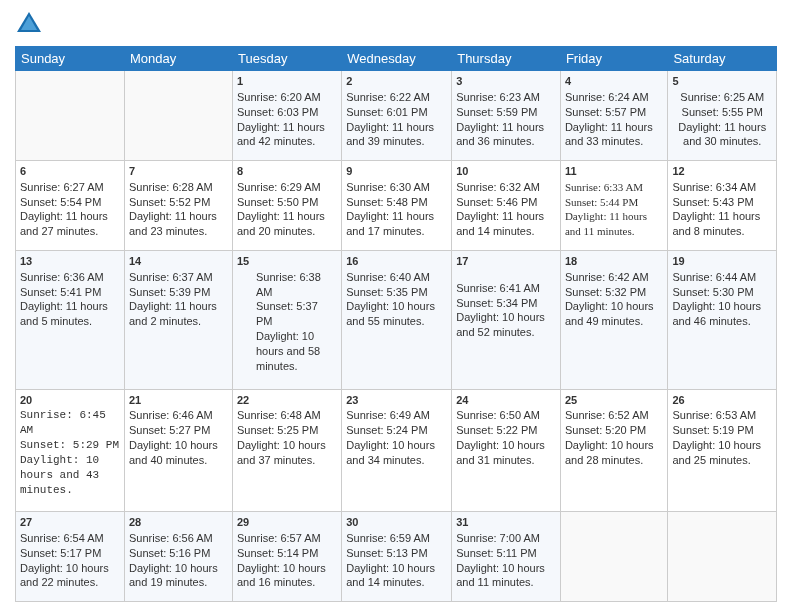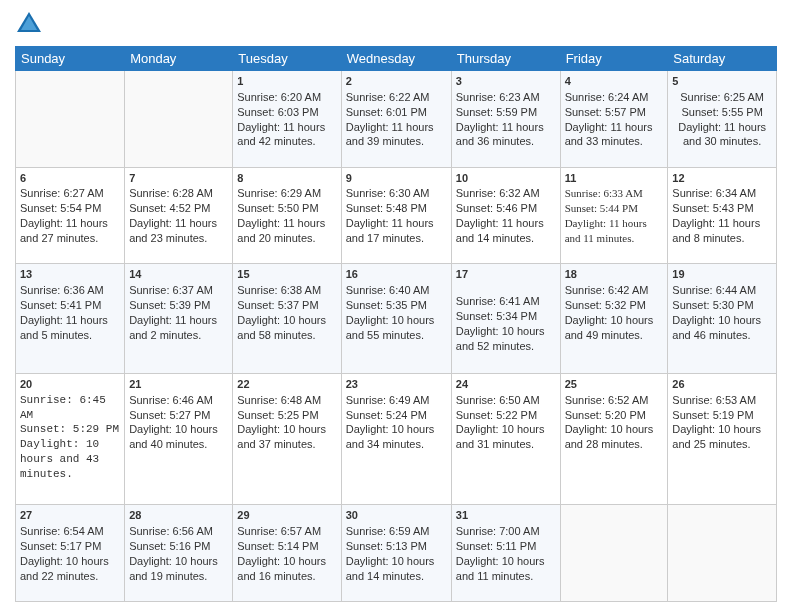--- a/index.html
+++ b/index.html
@@ -178,21 +178,21 @@
         <tr>
           <td>
             <span class="day-num">6</span>
             <div class="day-info" style="white-space: pre-line;">Sunrise: 6:27 AM
 Sunset: 5:54 PM
 Daylight: 11 hours and 27 minutes.</div>
           </td>
           <td>
             <span class="day-num">7</span>
             <div class="day-info" style="white-space: pre-line;">Sunrise: 6:28 AM
-Sunset: 4:52 PM
+Sunset: 5:52 PM
 Daylight: 11 hours and 23 minutes.</div>
           </td>
           <td>
             <span class="day-num">8</span>
             <div class="day-info" style="white-space: pre-line;">Sunrise: 6:29 AM
 Sunset: 5:50 PM
 Daylight: 11 hours and 20 minutes.</div>
           </td>
           <td>
             <span class="day-num">9</span>
@@ -227,21 +227,21 @@
 Daylight: 11 hours and 5 minutes.</div>
           </td>
           <td>
             <span class="day-num">14</span>
             <div class="day-info" style="white-space: pre-line;">Sunrise: 6:37 AM
 Sunset: 5:39 PM
 Daylight: 11 hours and 2 minutes.</div>
           </td>
           <td>
             <span class="day-num">15</span>
-            <div class="day-info" style="white-space: pre-line;">Sunrise: 6:38 AM
+            <div class="day-info" style="white-space: pre-line; margin-left: 19px;">Sunrise: 6:38 AM
 Sunset: 5:37 PM
 Daylight: 10 hours and 58 minutes.</div>
           </td>
           <td>
             <span class="day-num">16</span>
             <div class="day-info" style="white-space: pre-line;">Sunrise: 6:40 AM
 Sunset: 5:35 PM
 Daylight: 10 hours and 55 minutes.</div>
           </td>
           <td>

